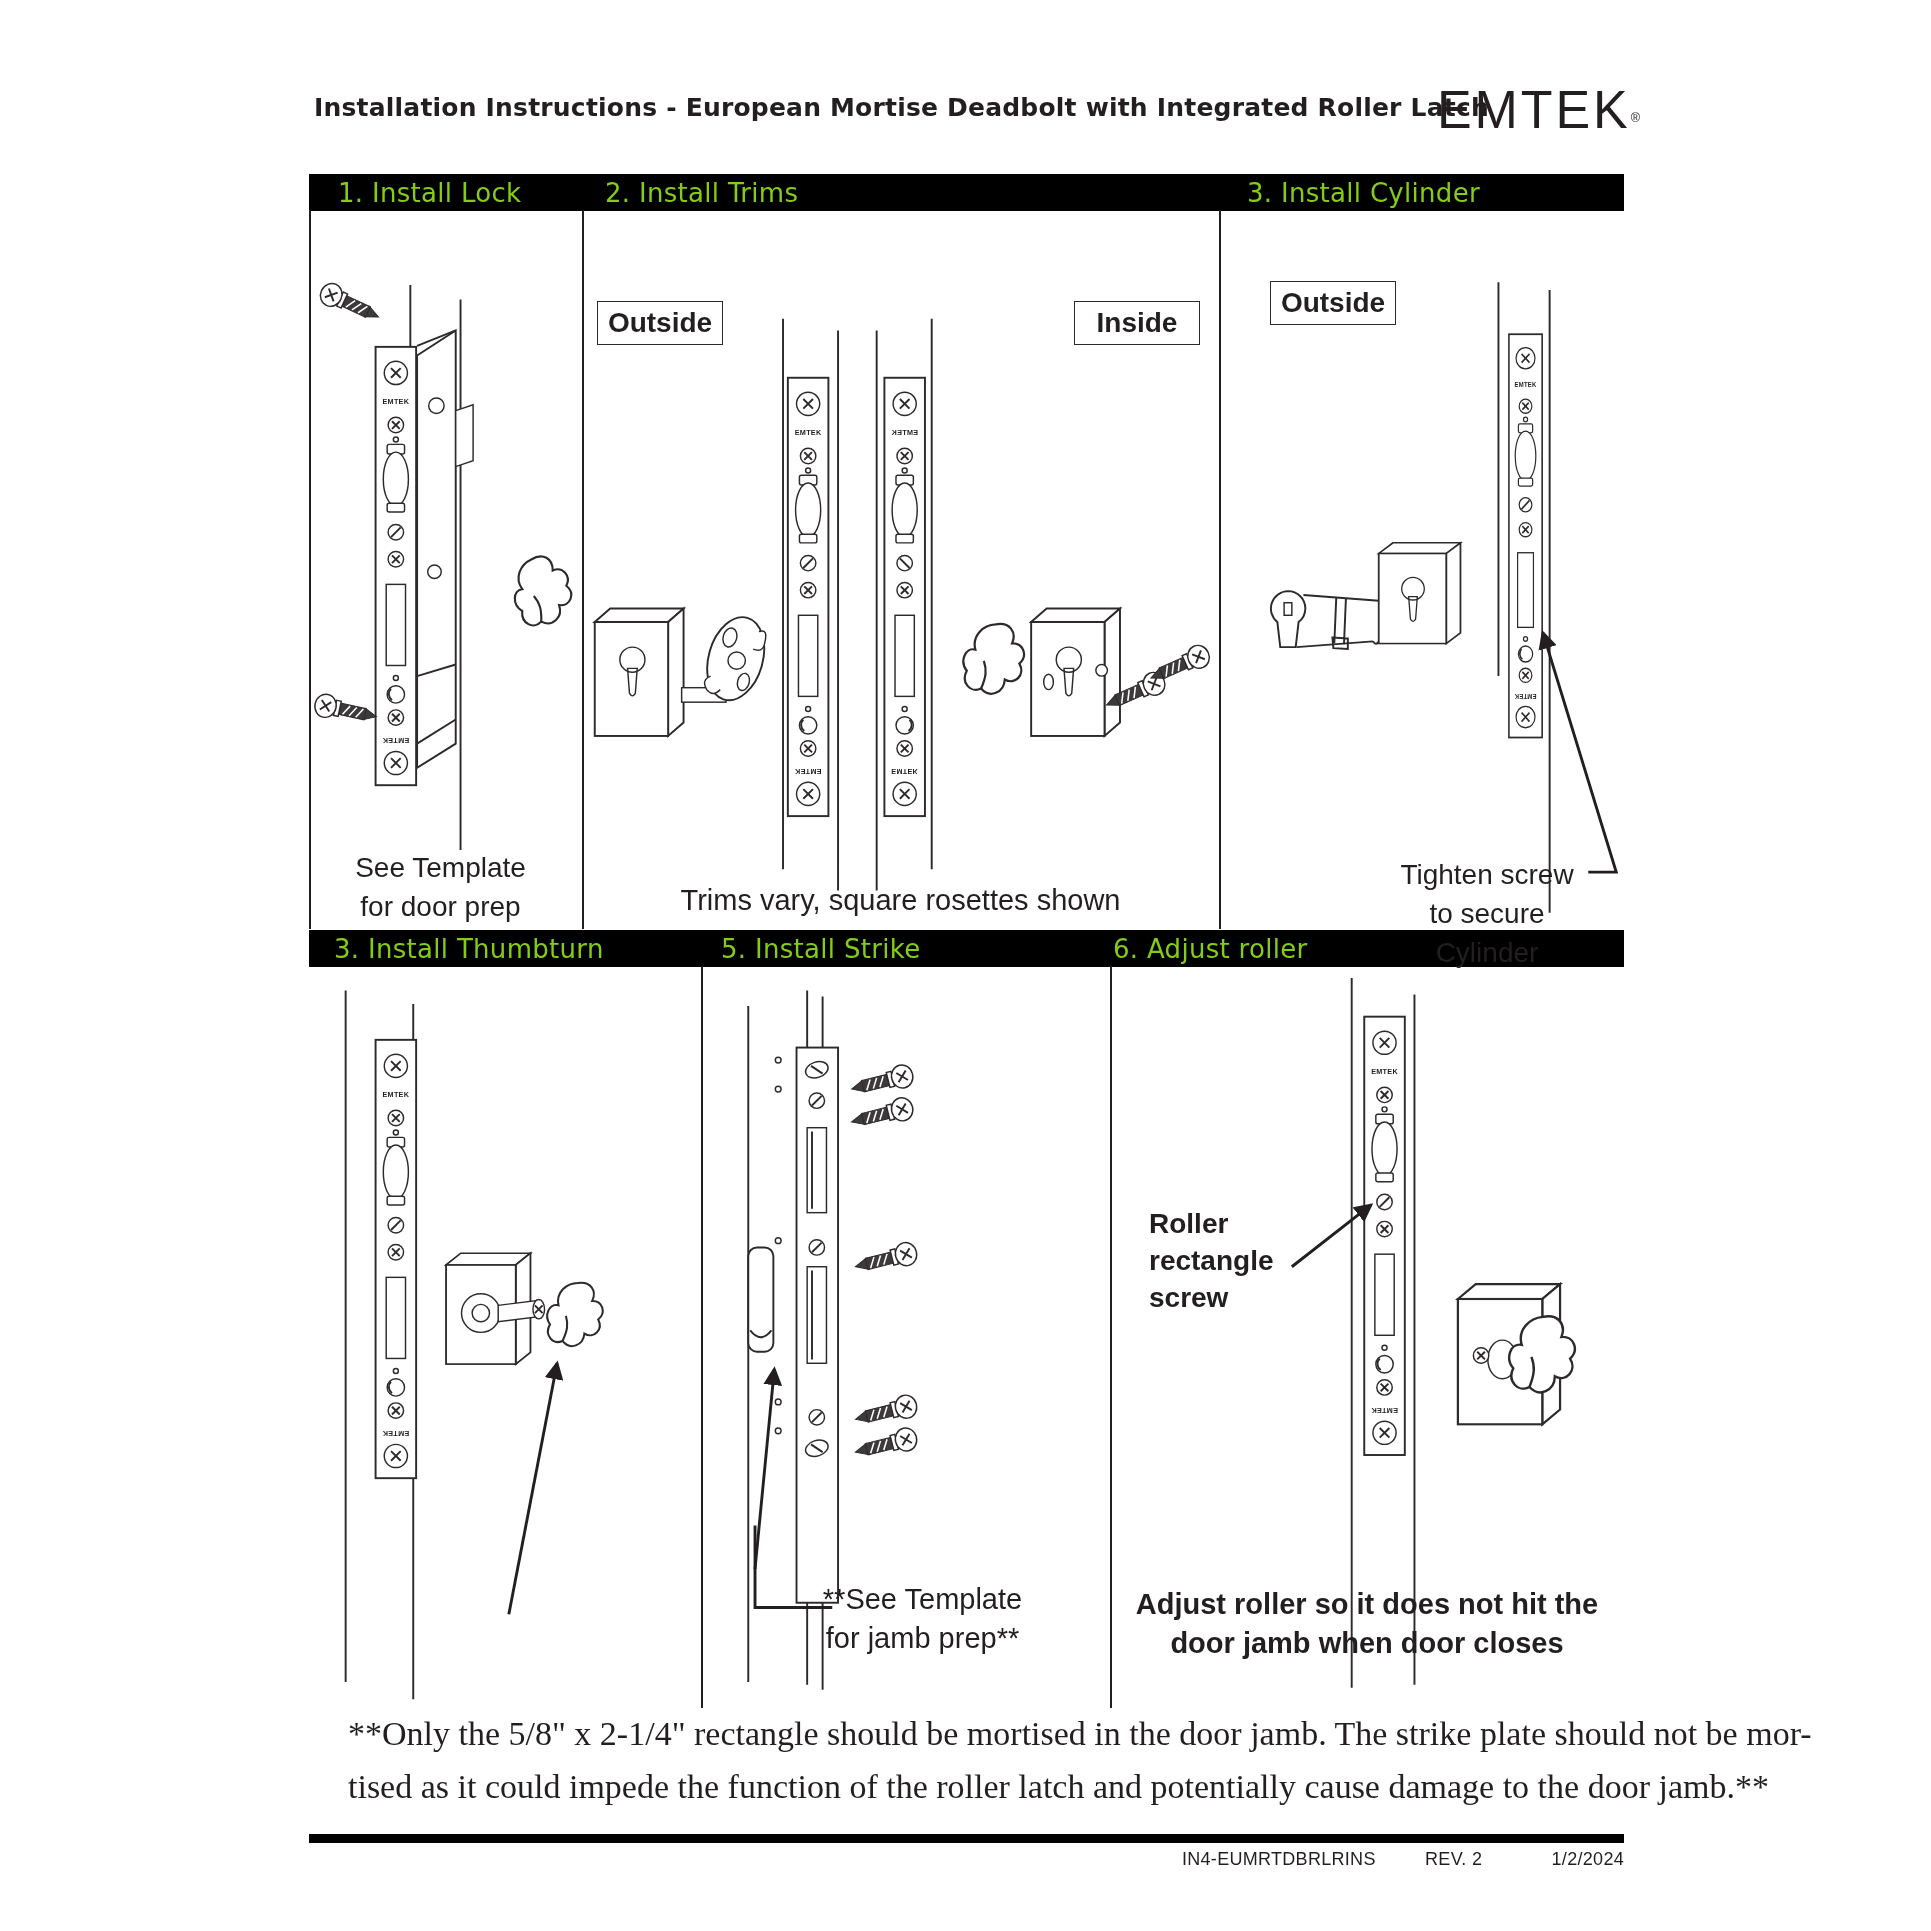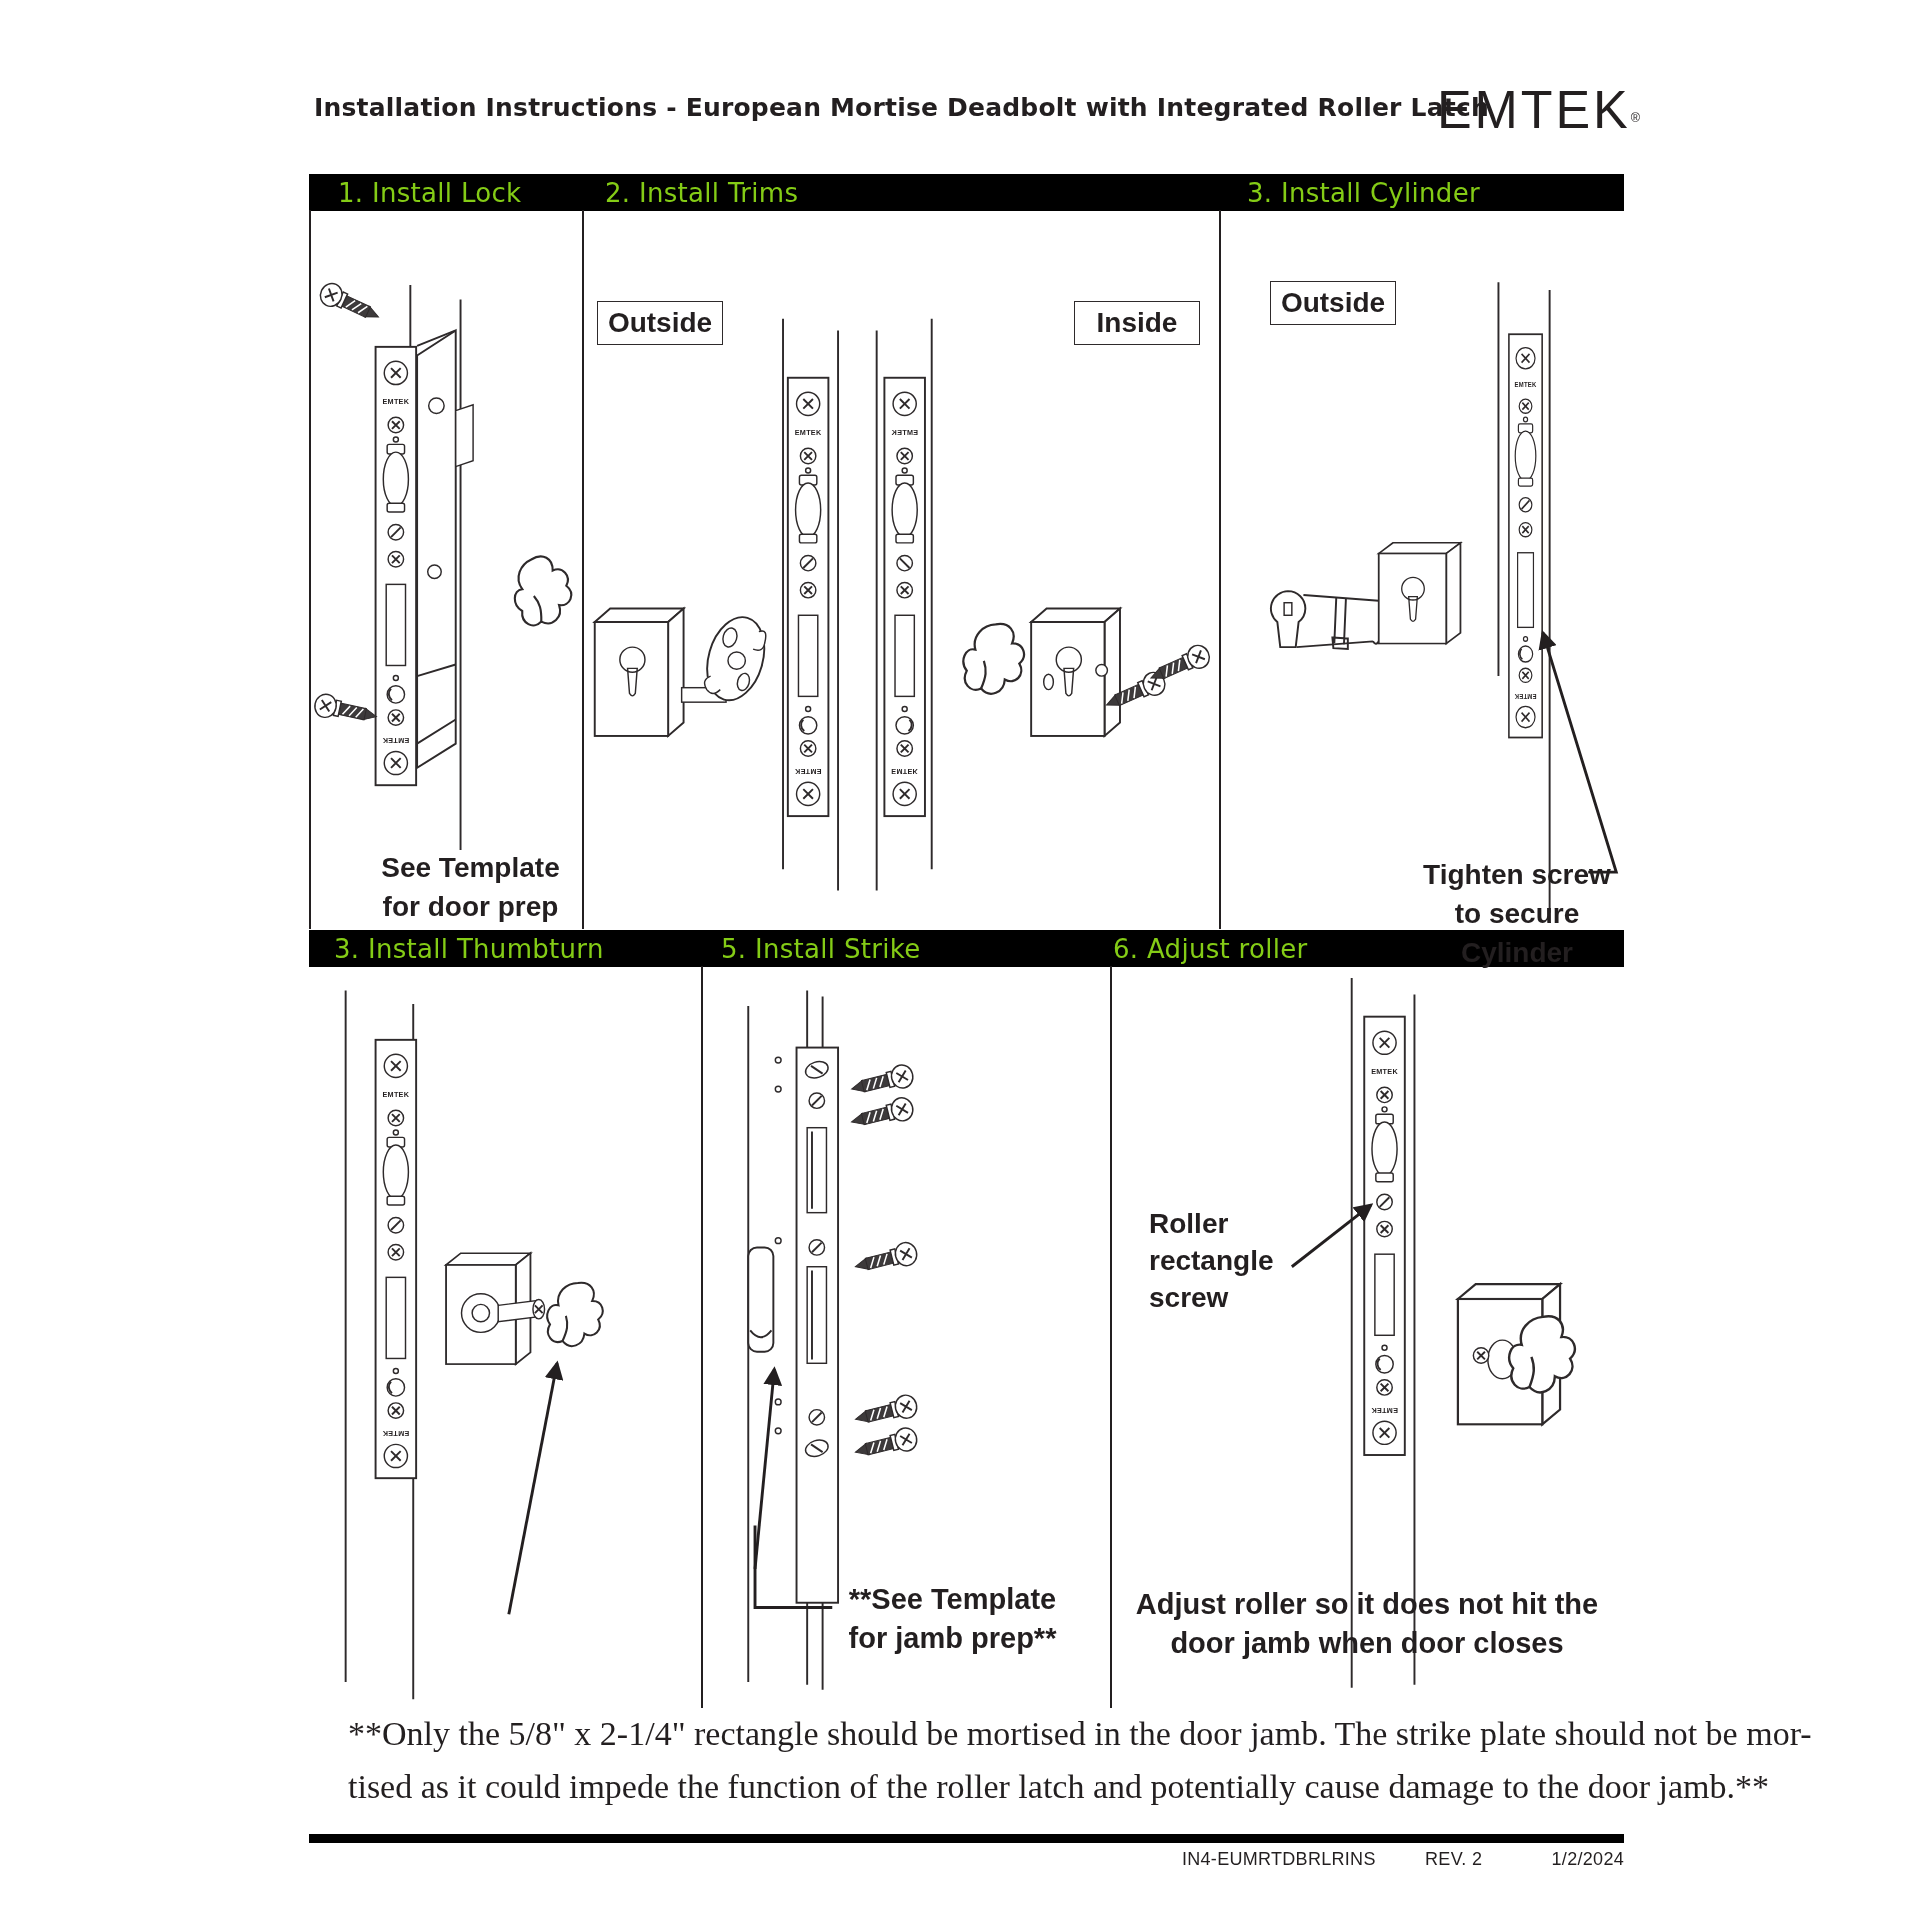--- a/index.html
+++ b/index.html
@@ -6,21 +6,21 @@
   .page{position:relative;width:1931px;height:1931px;background:#fff;overflow:hidden;
         font-family:"Liberation Sans",sans-serif;color:#231f20;}
   .abs{position:absolute;}
   .doc-title{left:314px;top:93px;font-family:"DejaVu Sans",sans-serif;font-weight:bold;font-size:25px;letter-spacing:0.2px;}
   .brand{left:1437px;top:79px;font-size:52px;letter-spacing:2.9px;font-weight:400;
          font-family:"Liberation Sans",sans-serif;transform:scaleY(1.04);}
   .brand sup{font-size:12.6px;vertical-align:5.8px;letter-spacing:0;}
   .bar{left:309px;width:1315px;height:37px;background:#000;color:#84cc16;}
   .bar span{position:absolute;top:3.9px;font-family:"DejaVu Sans",sans-serif;font-size:26px;letter-spacing:0.3px;}
   .vline{width:1.9px;background:#231f20;}
-  .cap{font-size:28px;font-weight:700;line-height:39px;padding-left:30px;}
+  .cap{font-size:28px;font-weight:400;line-height:39px;}
   .capb{font-size:29px;font-weight:700;line-height:39px;}
   .tag{border:1.9px solid #2e2a2b;background:#fff;font-size:28px;font-weight:600;
        text-align:center;line-height:42px;}
   .note{font-size:28px;font-weight:600;line-height:37px;}
   .footnote{font-family:"Liberation Serif",serif;font-size:34px;line-height:53px;white-space:nowrap;}
   .rule{left:309px;top:1834px;width:1315px;height:8.7px;background:#000;}
   .footrow{right:307px;top:1849px;font-size:18px;letter-spacing:0.3px;}
   .footrow span{margin-left:44px;}
   svg{position:absolute;left:0;top:0;}
   svg .ln{stroke:#2e2a2b;stroke-width:2;fill:none;}
@@ -260,20 +260,21 @@
   </svg>
 
   <div class="abs tag" style="left:597px;top:301px;width:124px;">Outside</div>
   <div class="abs tag" style="left:1074px;top:301px;width:124px;">Inside</div>
   <div class="abs tag" style="left:1270px;top:281px;width:124px;">Outside</div>
 
   <div class="abs cap" style="left:309px;top:848px;width:263px;text-align:center;">
     <div>See Template</div>
     <div>for door prep</div>
   </div>
+  <div class="abs cap" style="left:582px;top:881px;width:637px;text-align:center;font-size:29px;">Trims vary, square rosettes shown</div>
   <div class="abs cap" style="left:1381px;top:855px;width:212px;text-align:center;">
     <div>Tighten screw</div>
     <div>to secure Cylinder</div>
   </div>
 
   <div class="abs note" style="left:1149px;top:1205px;width:164px;">
     <div>Roller</div>
     <div>rectangle</div>
     <div>screw</div>
   </div>

